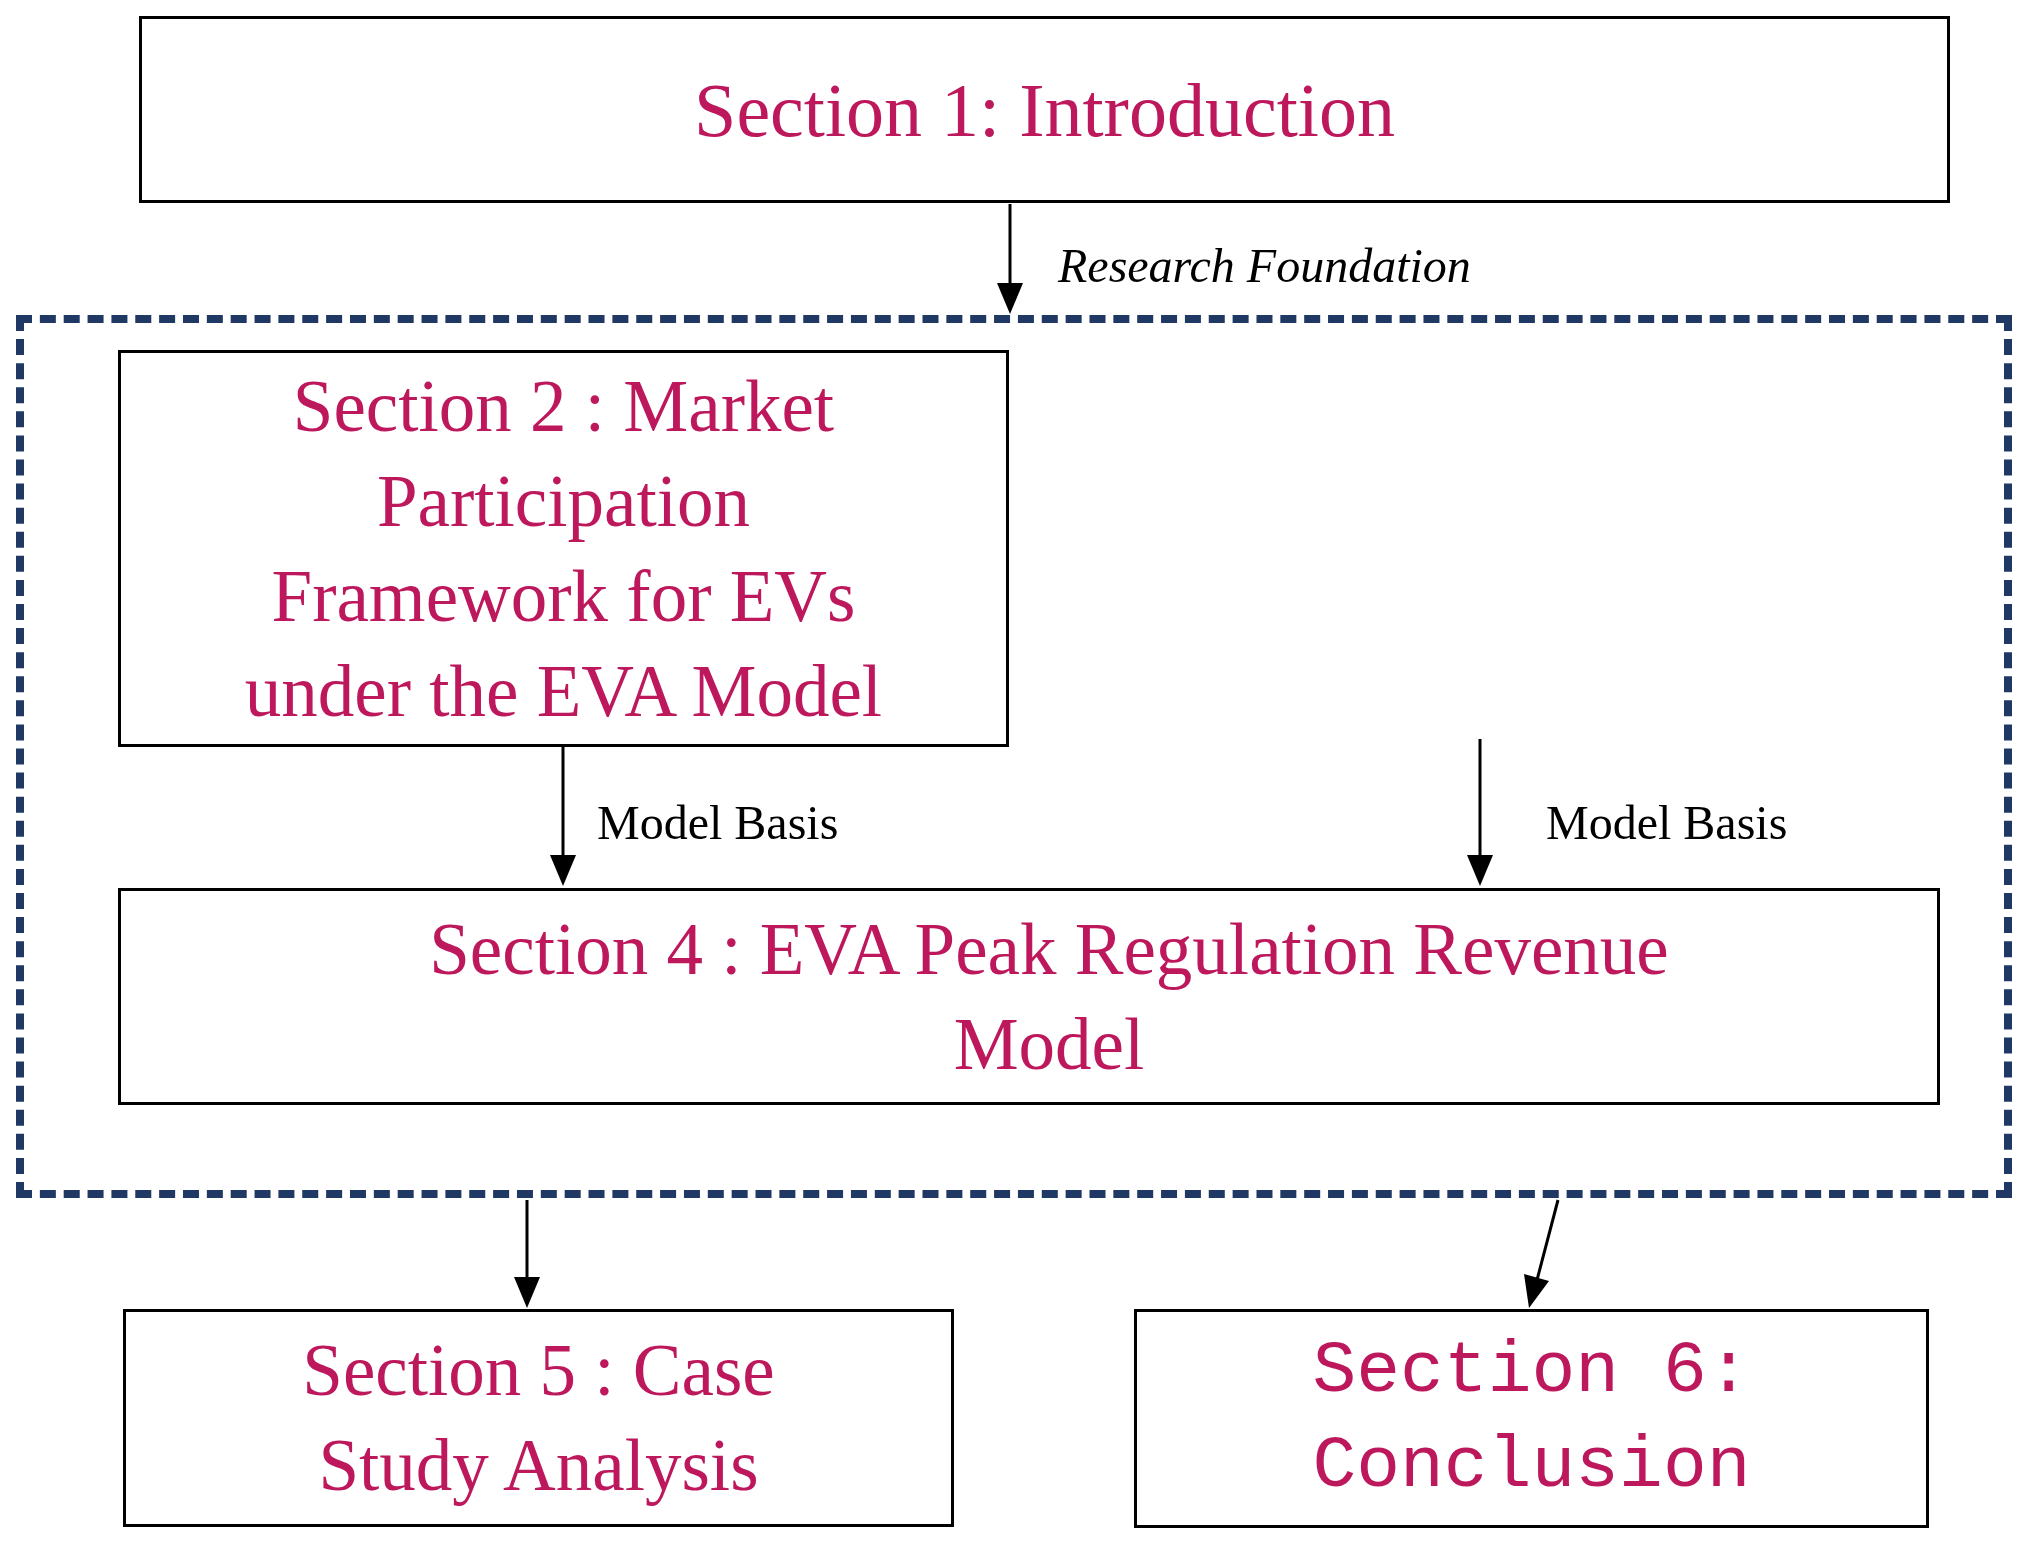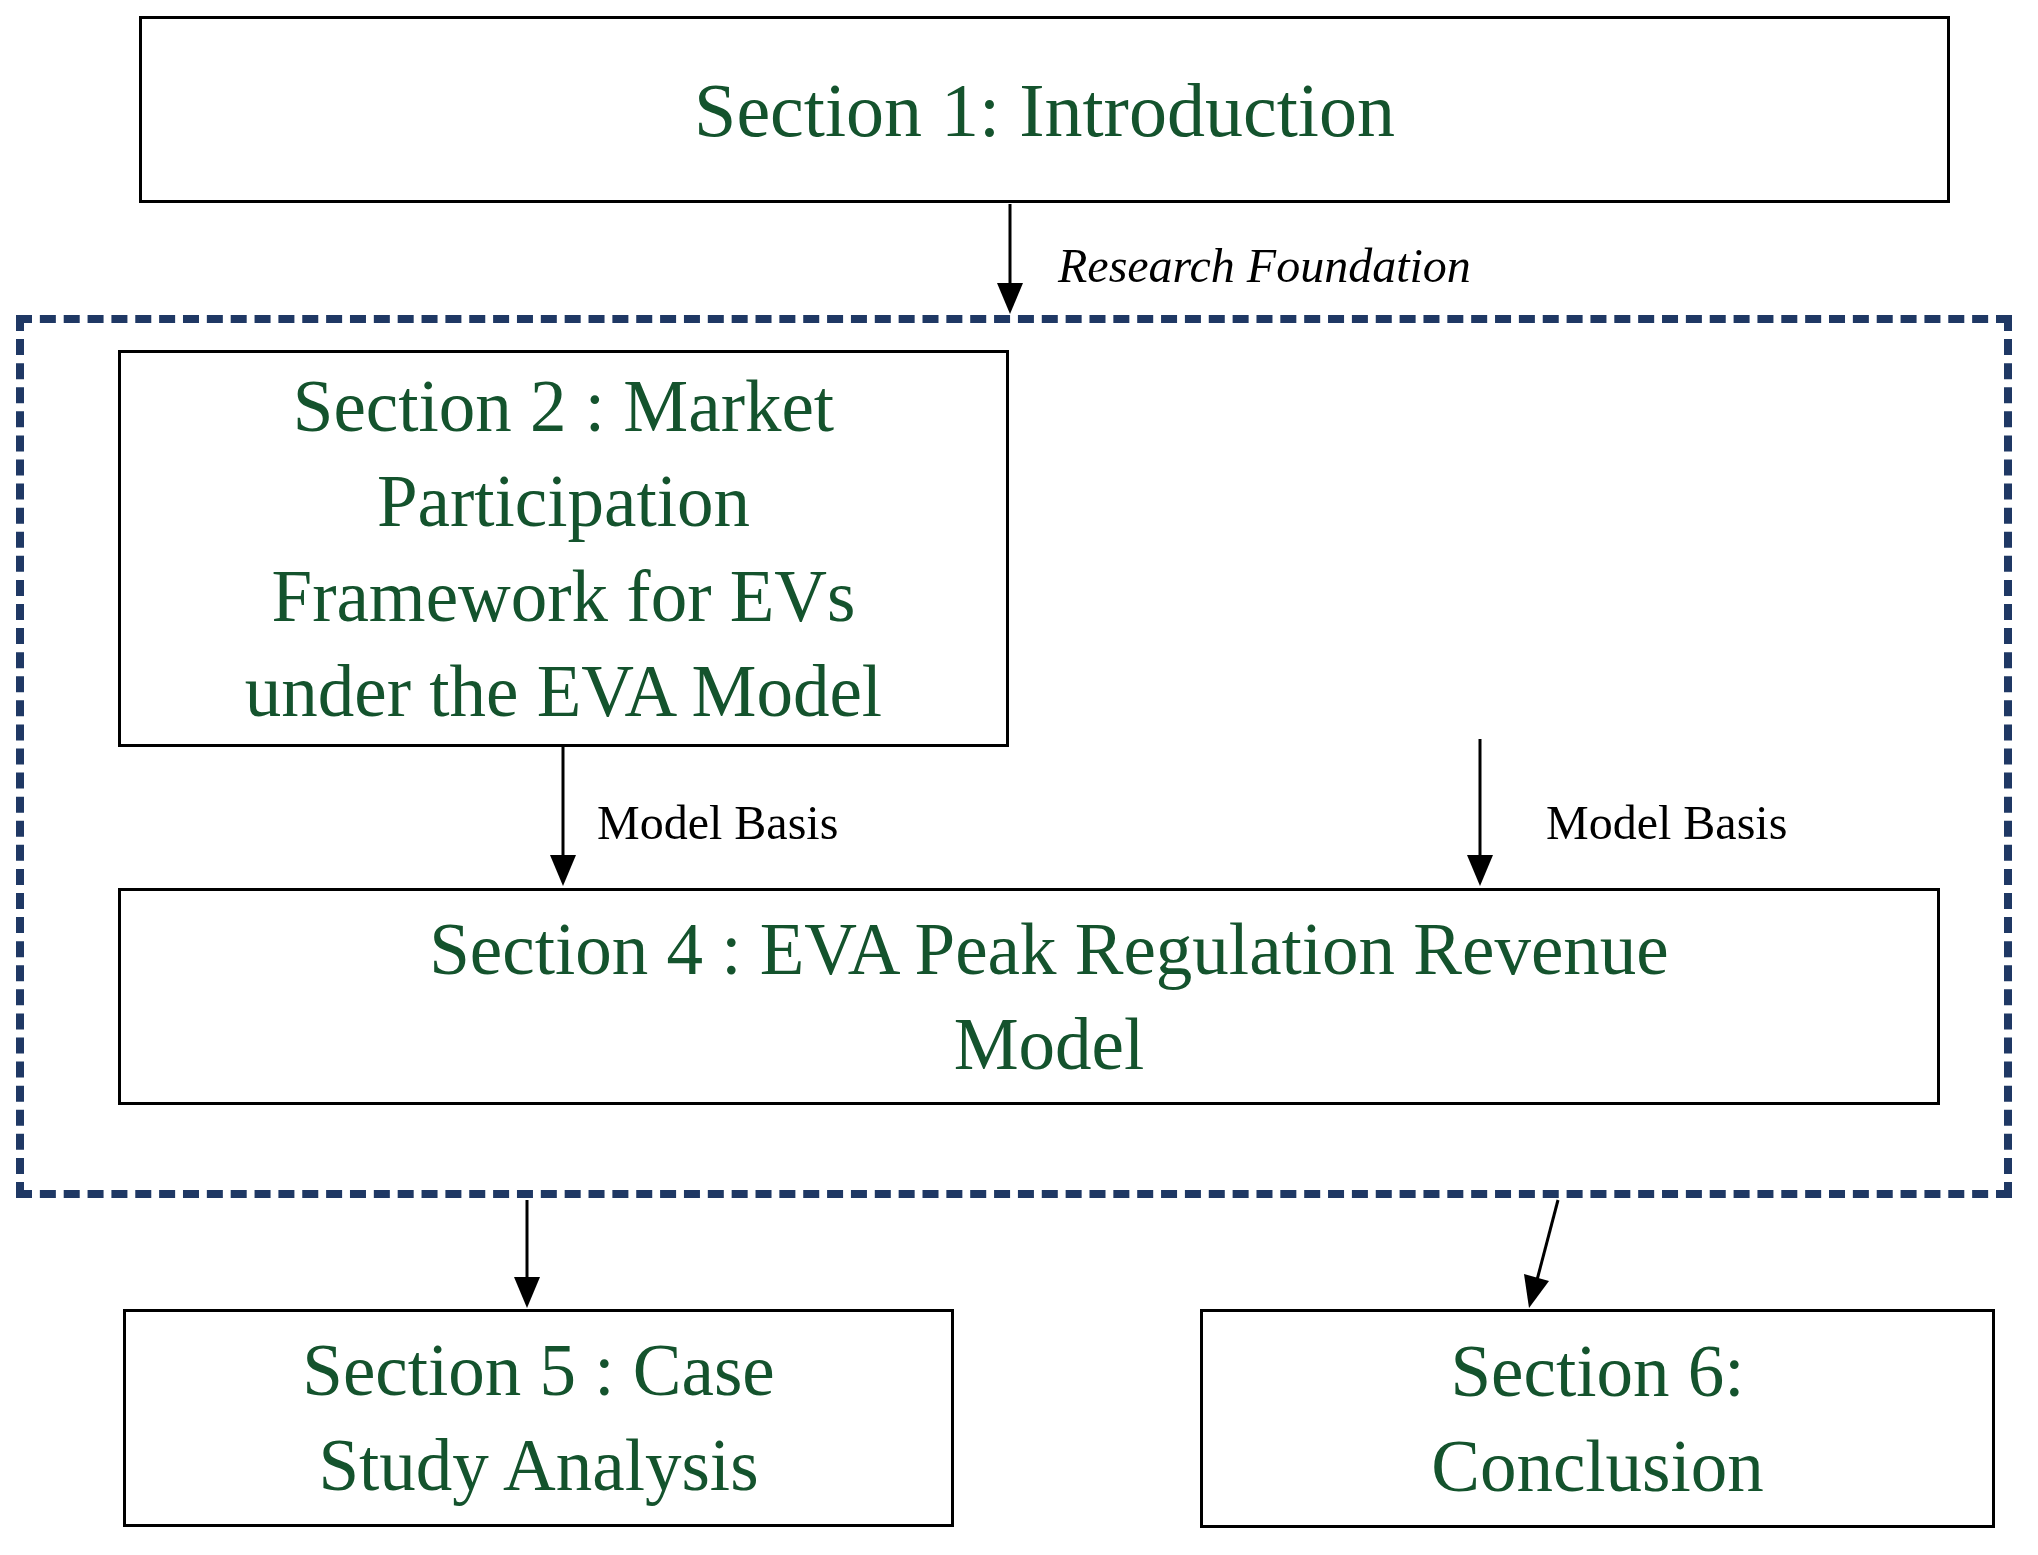--- a/index.html
+++ b/index.html
@@ -23,21 +23,21 @@
     background: #ffffff;
     display: flex;
     align-items: center;
     justify-content: center;
     text-align: center;
   }
   .box-label {
     white-space: pre-line;
     font-size: 73px;
     line-height: 95px;
-    color: #14532d;
+    color: #be185d;
   }
   #section1-box .box-label {
     font-size: 76px;
     line-height: 90px;
   }
   .edge-label {
     position: absolute;
     font-size: 48px;
     line-height: 52px;
     white-space: nowrap;
@@ -52,21 +52,21 @@
     height: 883px;
     border: 8px dashed #1f3864;
     background: transparent;
   }
   
   #section1-box { left: 139px; top: 16px;   width: 1811px; height: 187px; }
   #section2-box { left: 118px; top: 350px;  width: 891px;  height: 397px; }
   #section3-box { left: 1043px; top: 340px; width: 871px;  height: 399px; }
   #section4-box { left: 118px; top: 888px;  width: 1822px; height: 217px; padding-left: 40px; }
   #section5-box { left: 123px; top: 1309px; width: 831px;  height: 218px; }
-  #section6-box { left: 1200px; top: 1309px; width: 795px; height: 219px; }
+  #section6-box { left: 1134px; top: 1309px; width: 795px; height: 219px; font-family: Liberation Mono, monospace; }
 
   #label-research-foundation { left: 1058px; top: 240px; font-style: italic; }
   #label-model-basis-left    { left: 597px;  top: 797px; }
   #label-model-basis-right   { left: 1546px; top: 797px; }
 
   #arrow-layer {
     position: absolute;
     left: 0; top: 0;
     width: 2038px;
     height: 1555px;

